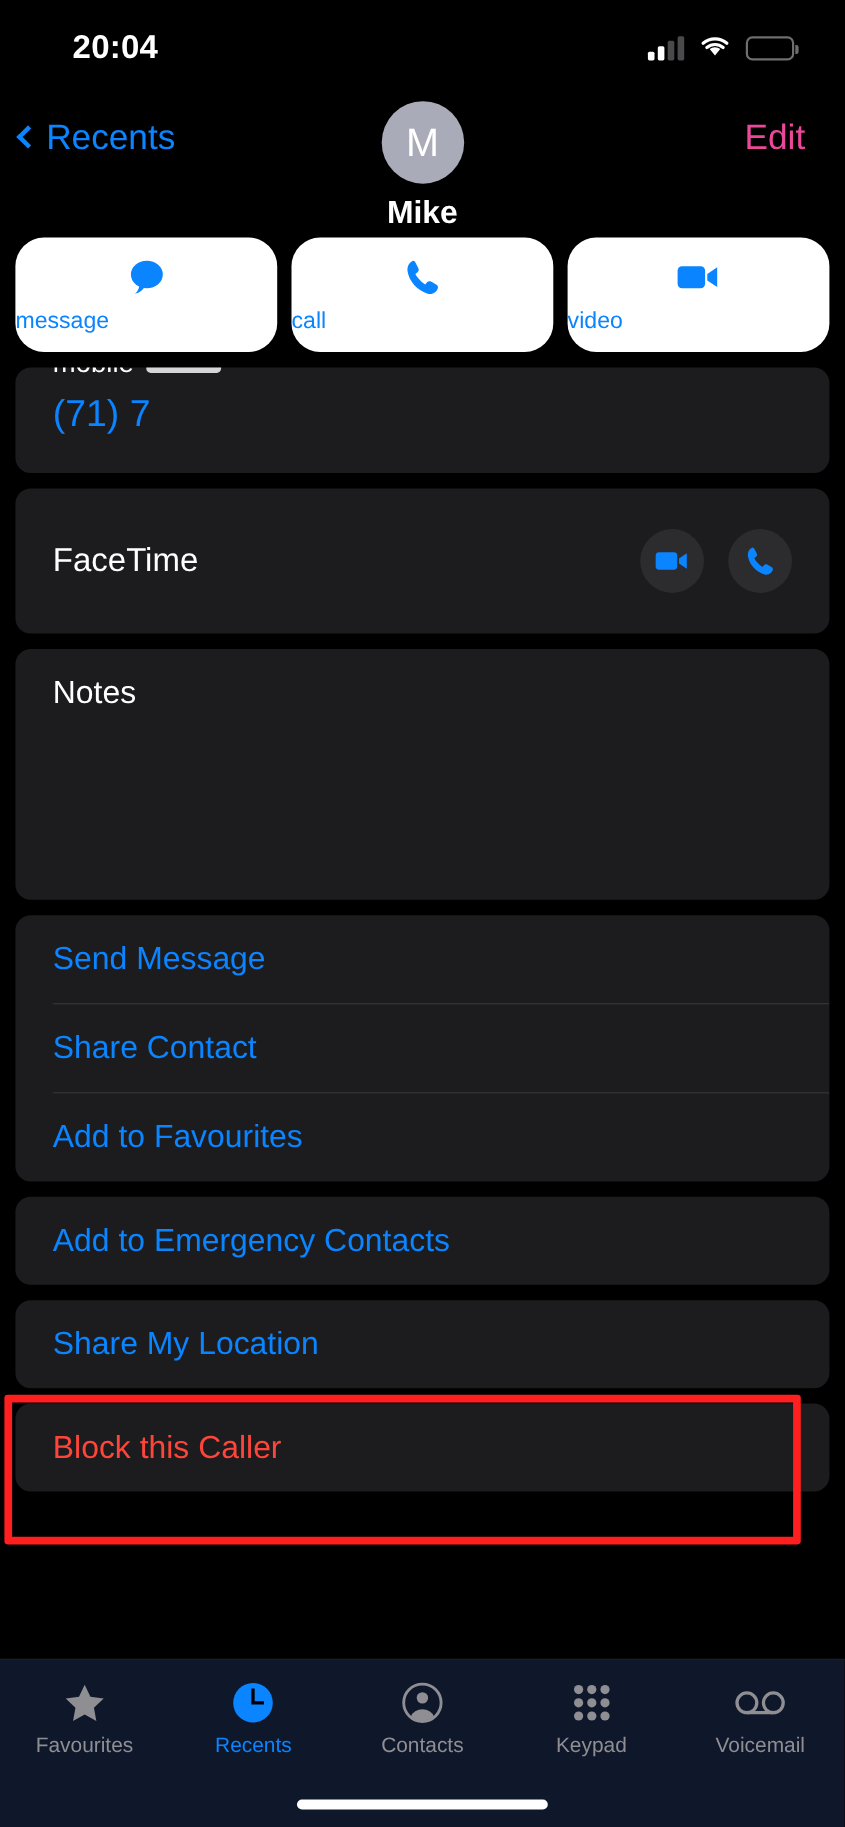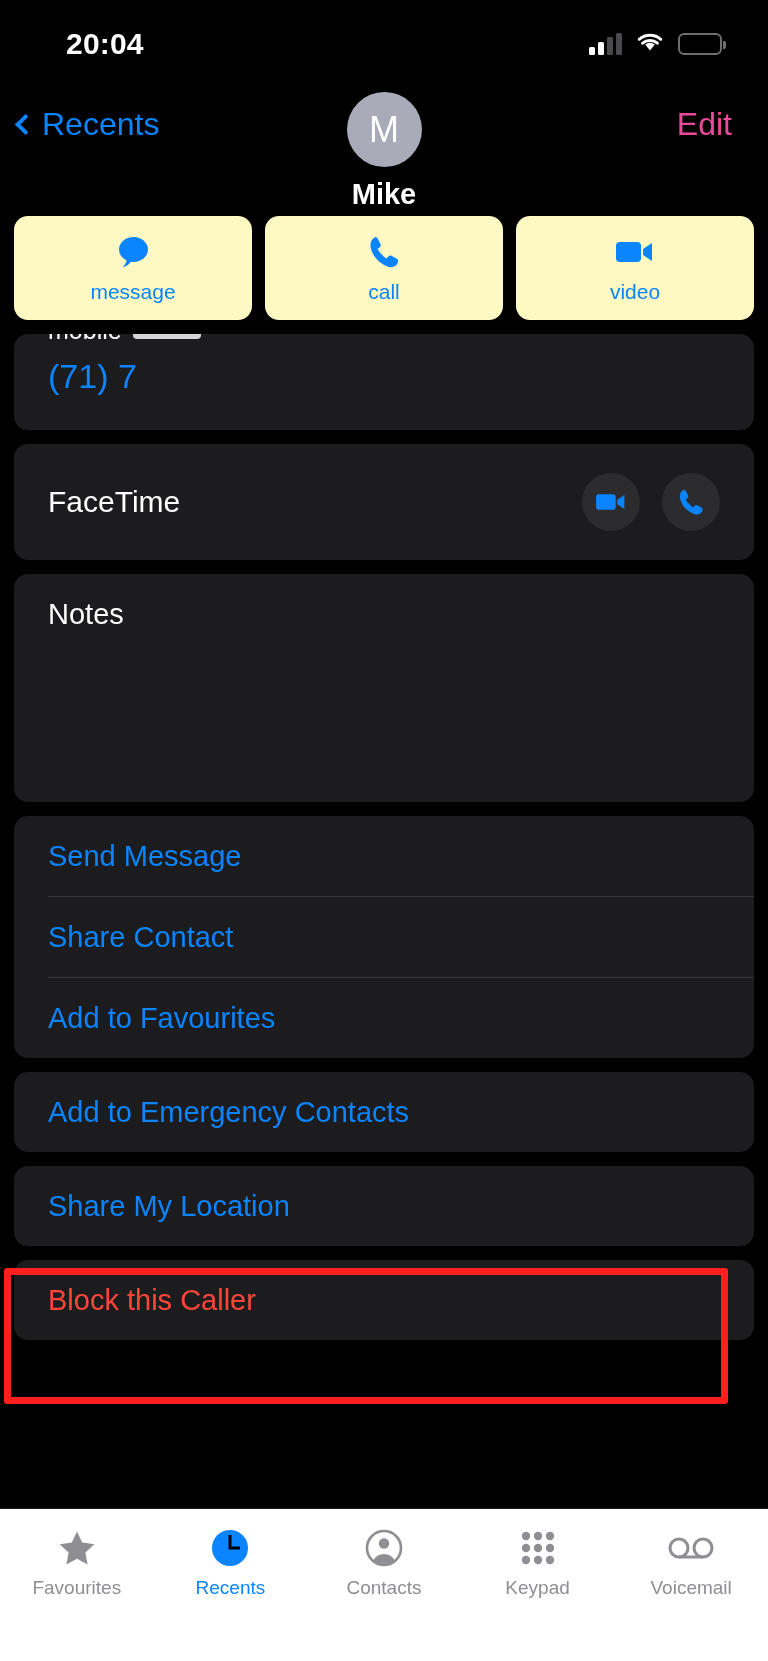--- a/index.html
+++ b/index.html
@@ -145,25 +145,24 @@
 
   
   .actions-row {
     display: flex;
     gap: 13px;
     margin-top: 0;
   }
   .action-tile {
     flex: 1;
     height: 104px;
-    background: #fef9c3;
-    border-radius: 14px;
+    background: #ffffff;
+    border-radius: 26px;
     display: flex;
     flex-direction: column;
-    align-items: center;
     justify-content: center;
     gap: 9px;
     cursor: pointer;
   }
   .action-tile .glyph {
     height: 38px;
     display: flex;
     align-items: center;
     justify-content: center;
   }
@@ -216,21 +215,21 @@
   }
   .phone-number {
     margin-top: 12px;
     font-size: 34px;
     color: #0a84ff;
     cursor: pointer;
   }
 
   
   .ft-row {
-    height: 116px;
+    height: 132px;
     display: flex;
     align-items: center;
     justify-content: space-between;
     padding: 0 34px;
   }
   .ft-label { font-size: 30px; color: #ffffff; }
   .ft-buttons { display: flex; gap: 22px; }
   .ft-btn {
     width: 58px;
     height: 58px;
@@ -278,21 +277,21 @@
     pointer-events: none;
     z-index: 40;
   }
 
   
   .tab-bar {
     position: absolute;
     left: 0; right: 0;
     bottom: 0;
     height: 153px;
-    background: #ffffff;
+    background: #0f172a;
     border-top: 1px solid #1f1f21;
     display: flex;
     padding-top: 18px;
   }
   .tab {
     flex: 1;
     display: flex;
     flex-direction: column;
     align-items: center;
     gap: 8px;

